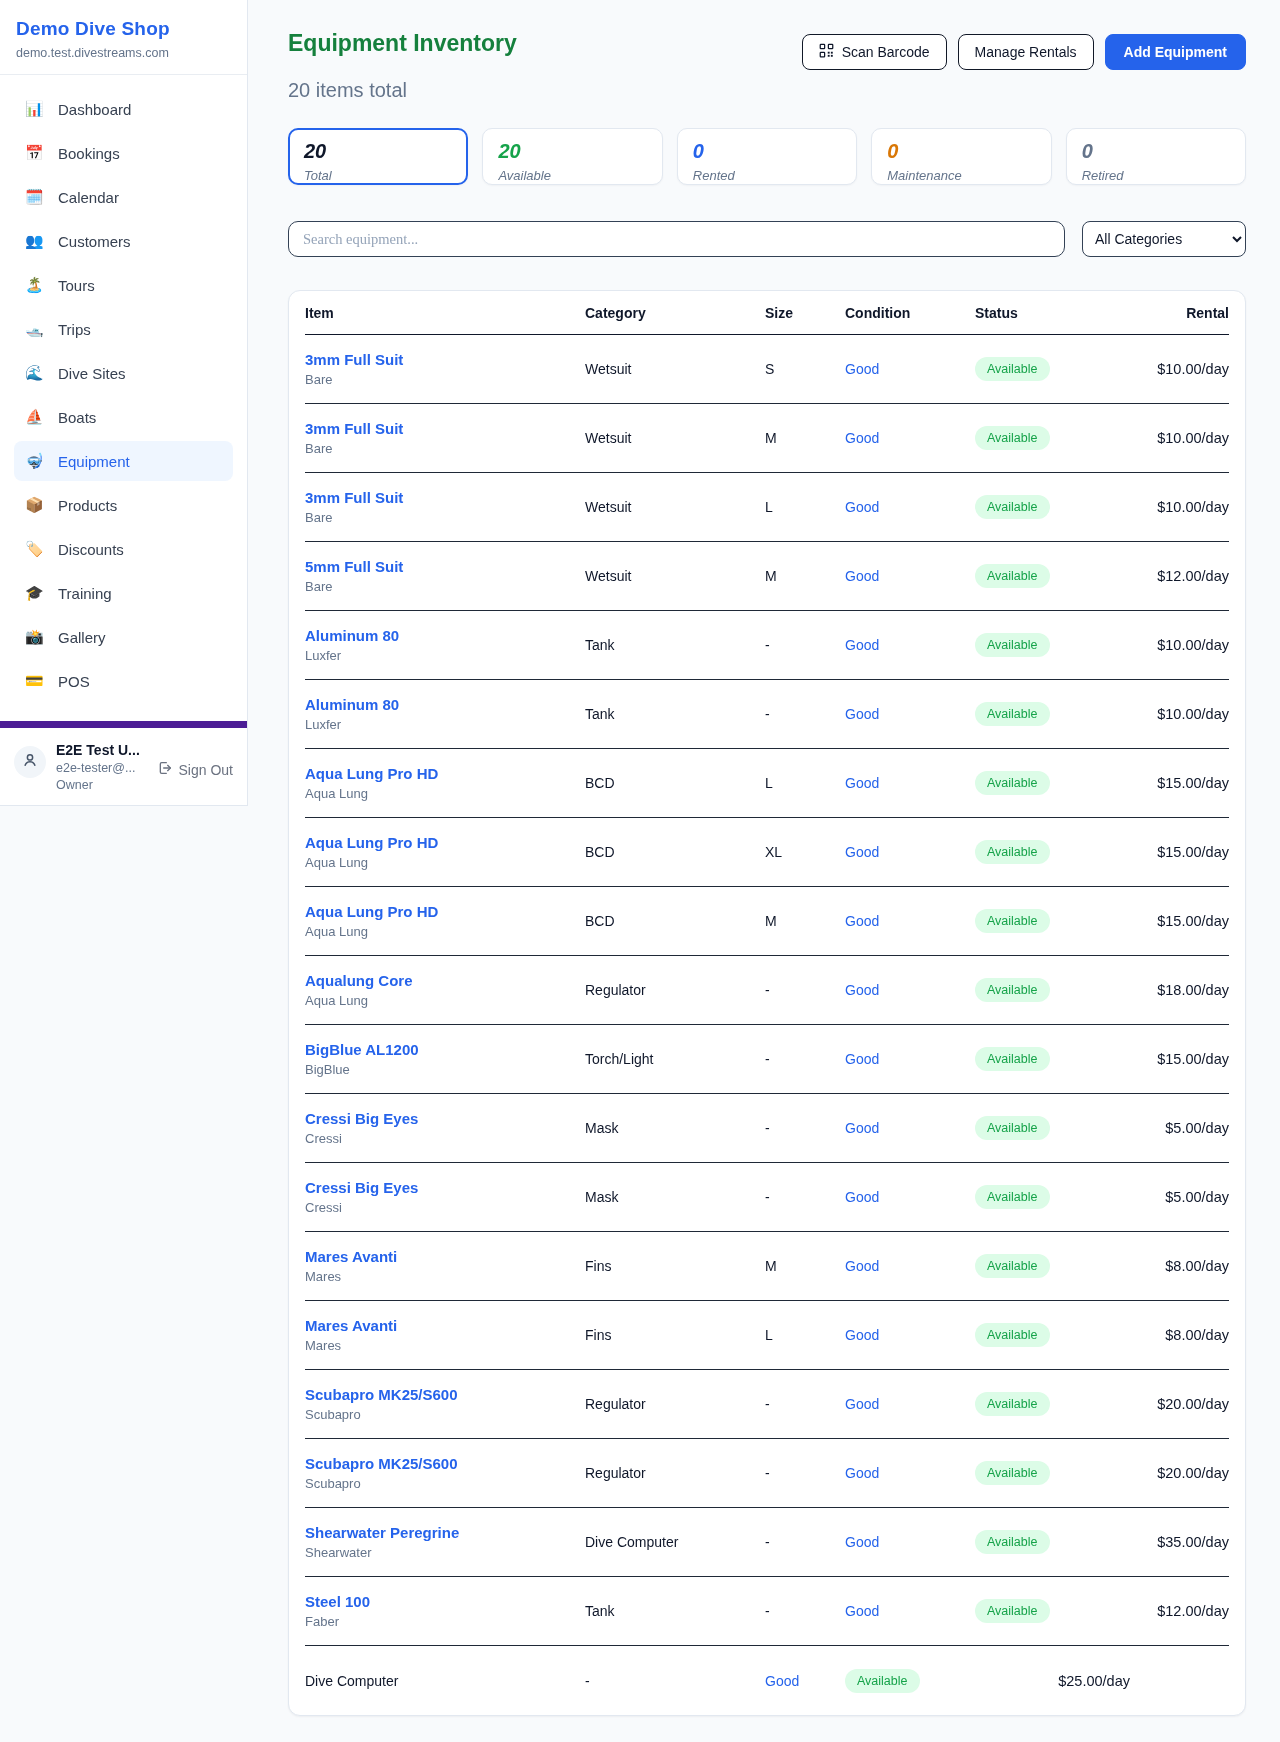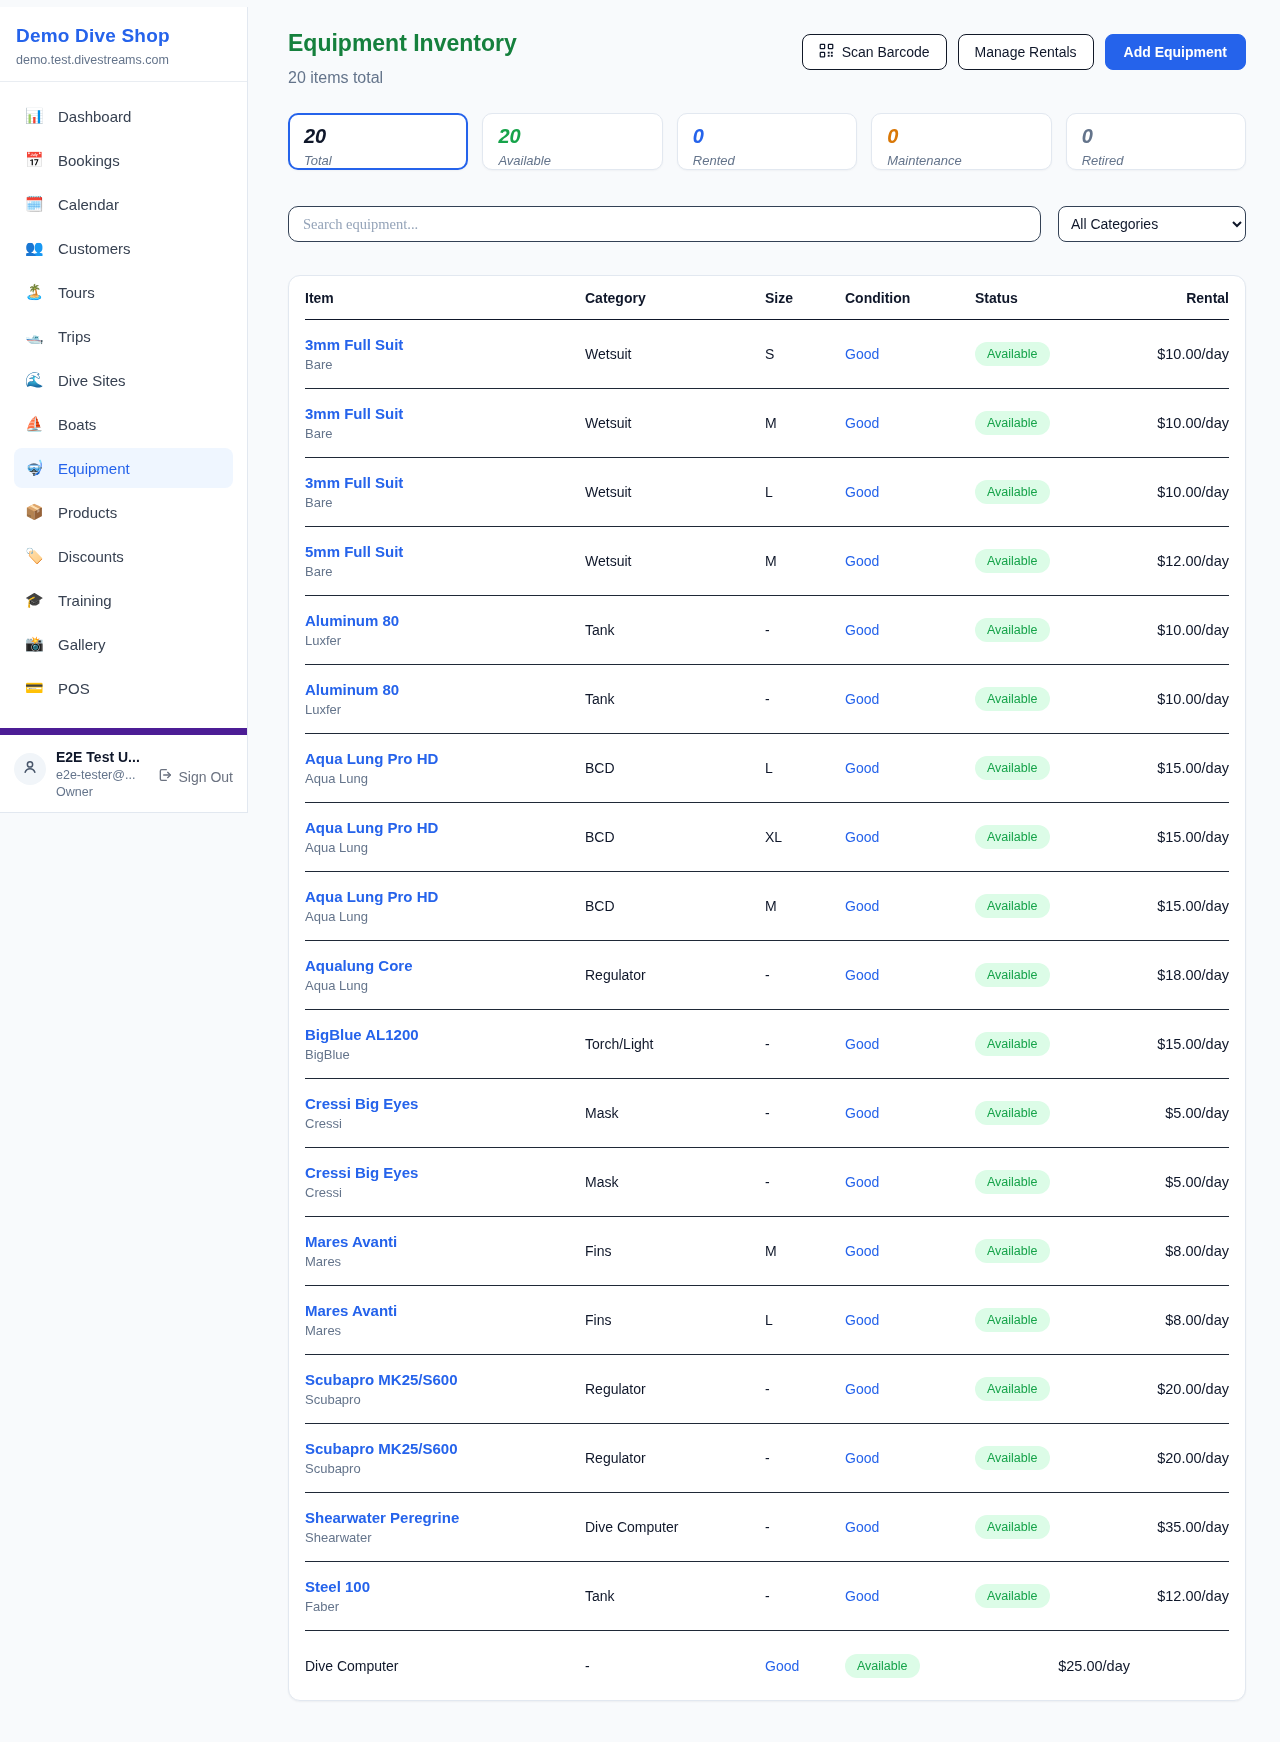--- a/index.html
+++ b/index.html
@@ -1,20 +1,20 @@
 <!DOCTYPE html>
 <html><head>
 <meta charset="utf-8">
 <style>
   * { margin:0; padding:0; box-sizing:border-box; }
   html,body { width:1280px; height:1742px; background:#f8fafc;
     font-family:"Liberation Sans", sans-serif; color:#0f172a; overflow:hidden; }
 
   
-  .sidebar { position:absolute; left:0; top:7px; width:248px; height:806px;
+  .sidebar { position:absolute; left:0; top:0; width:248px; height:806px;
     background:#ffffff; border-right:1px solid #e2e8f0; border-bottom:1px solid #e2e8f0; }
   .logo-block { padding:18px 16px 14px 16px; border-bottom:1px solid #e9edf2; }
   .logo-name { font-size:19px; font-weight:700; color:#2563eb; letter-spacing:.2px; }
   .logo-domain { margin-top:6px; font-size:12.5px; color:#64748b; }
   .nav { padding:14px 14px 10px 14px; }
   .nav-item { display:flex; align-items:center; height:40px; margin-bottom:4px;
     padding:0 10px; border-radius:8px; cursor:pointer; }
   .nav-item .ico { width:22px; font-size:15px; text-align:center; margin-right:12px; }
   .nav-item .lbl { font-size:15px; color:#374151; }
   .nav-item.active { background:#eff6ff; }
@@ -27,39 +27,39 @@
   .user-name { font-size:14px; font-weight:700; color:#0f172a; white-space:nowrap; }
   .user-email { font-size:12.5px; color:#64748b; margin-top:3px; white-space:nowrap; }
   .user-role { font-size:12.5px; color:#64748b; margin-top:3px; }
   .signout { display:flex; align-items:center; gap:6px; color:#6b7280; font-size:14px;
     margin-top:18px; cursor:pointer; flex:none; }
 
   
   .main { margin-left:248px; padding:30px 34px 0 40px; }
   .head-row { display:flex; align-items:flex-start; }
   .page-title { font-size:23px; font-weight:700; color:#15803d; }
-  .page-sub { font-size:16px; color:#64748b; margin-top:12px; }
+  .page-sub { font-size:20px; color:#64748b; margin-top:22px; }
   .head-actions { margin-left:auto; display:flex; gap:11px; align-items:center; margin-top:4px; }
   .btn { height:36px; display:inline-flex; align-items:center; gap:8px; padding:0 16px;
     border-radius:8px; font-size:14px; background:#fff; border:1px solid #111827;
     color:#0f172a; cursor:pointer; font-family:inherit; }
   .btn.primary { background:#2563eb; border-color:#2563eb; color:#fff; font-weight:600; padding:0 18px; }
 
   .stats { display:flex; gap:14px; margin-top:26px; }
   .stat-card { flex:1; background:#fff; border:1px solid #e2e8f0; border-radius:10px;
     padding:11px 15px; height:57px; cursor:pointer; box-shadow:0 1px 2px rgba(15,23,42,.04);font-style:italic; }
   .stat-card.active { border:2px solid #2563eb; padding:10px 14px; }
   .stat-value { font-size:20px; font-weight:700; }
   .stat-label { font-size:13px; color:#64748b; margin-top:5px; }
 
   .filter-row { display:flex; gap:17px; margin-top:36px; }
   .search-input { flex:1; height:36px; border:1px solid #334155; border-radius:10px;
     padding:0 14px; font-size:14.5px; font-family:Liberation Serif, serif; color:#0f172a; background:#fff; }
   .search-input::placeholder { color:#94a3b8; }
-  .cat-select { width:188px; height:36px; border:1px solid #334155; border-radius:8px;
+  .cat-select { width:164px; height:36px; border:1px solid #334155; border-radius:8px;
     background:#fff; font-size:14px; font-family:inherit; color:#0f172a; padding:0 8px; }
 
   .table-card { margin-top:33px; background:#fff; border:1px solid #e2e8f0;
     border-radius:12px; padding:0 16px; box-shadow:0 1px 2px rgba(15,23,42,.05); }
   .tgrid { display:grid; grid-template-columns:280px 180px 80px 130px 155px 1fr;
     align-items:center; }
   .thead { height:44px; border-bottom:1px solid #0f172a; }
   .thead .th { font-size:14px; font-weight:700; color:#0f172a; }
   .th.right, .td.right { text-align:right; }
   .trow { height:69px; border-bottom:1px solid #1f2937; }

